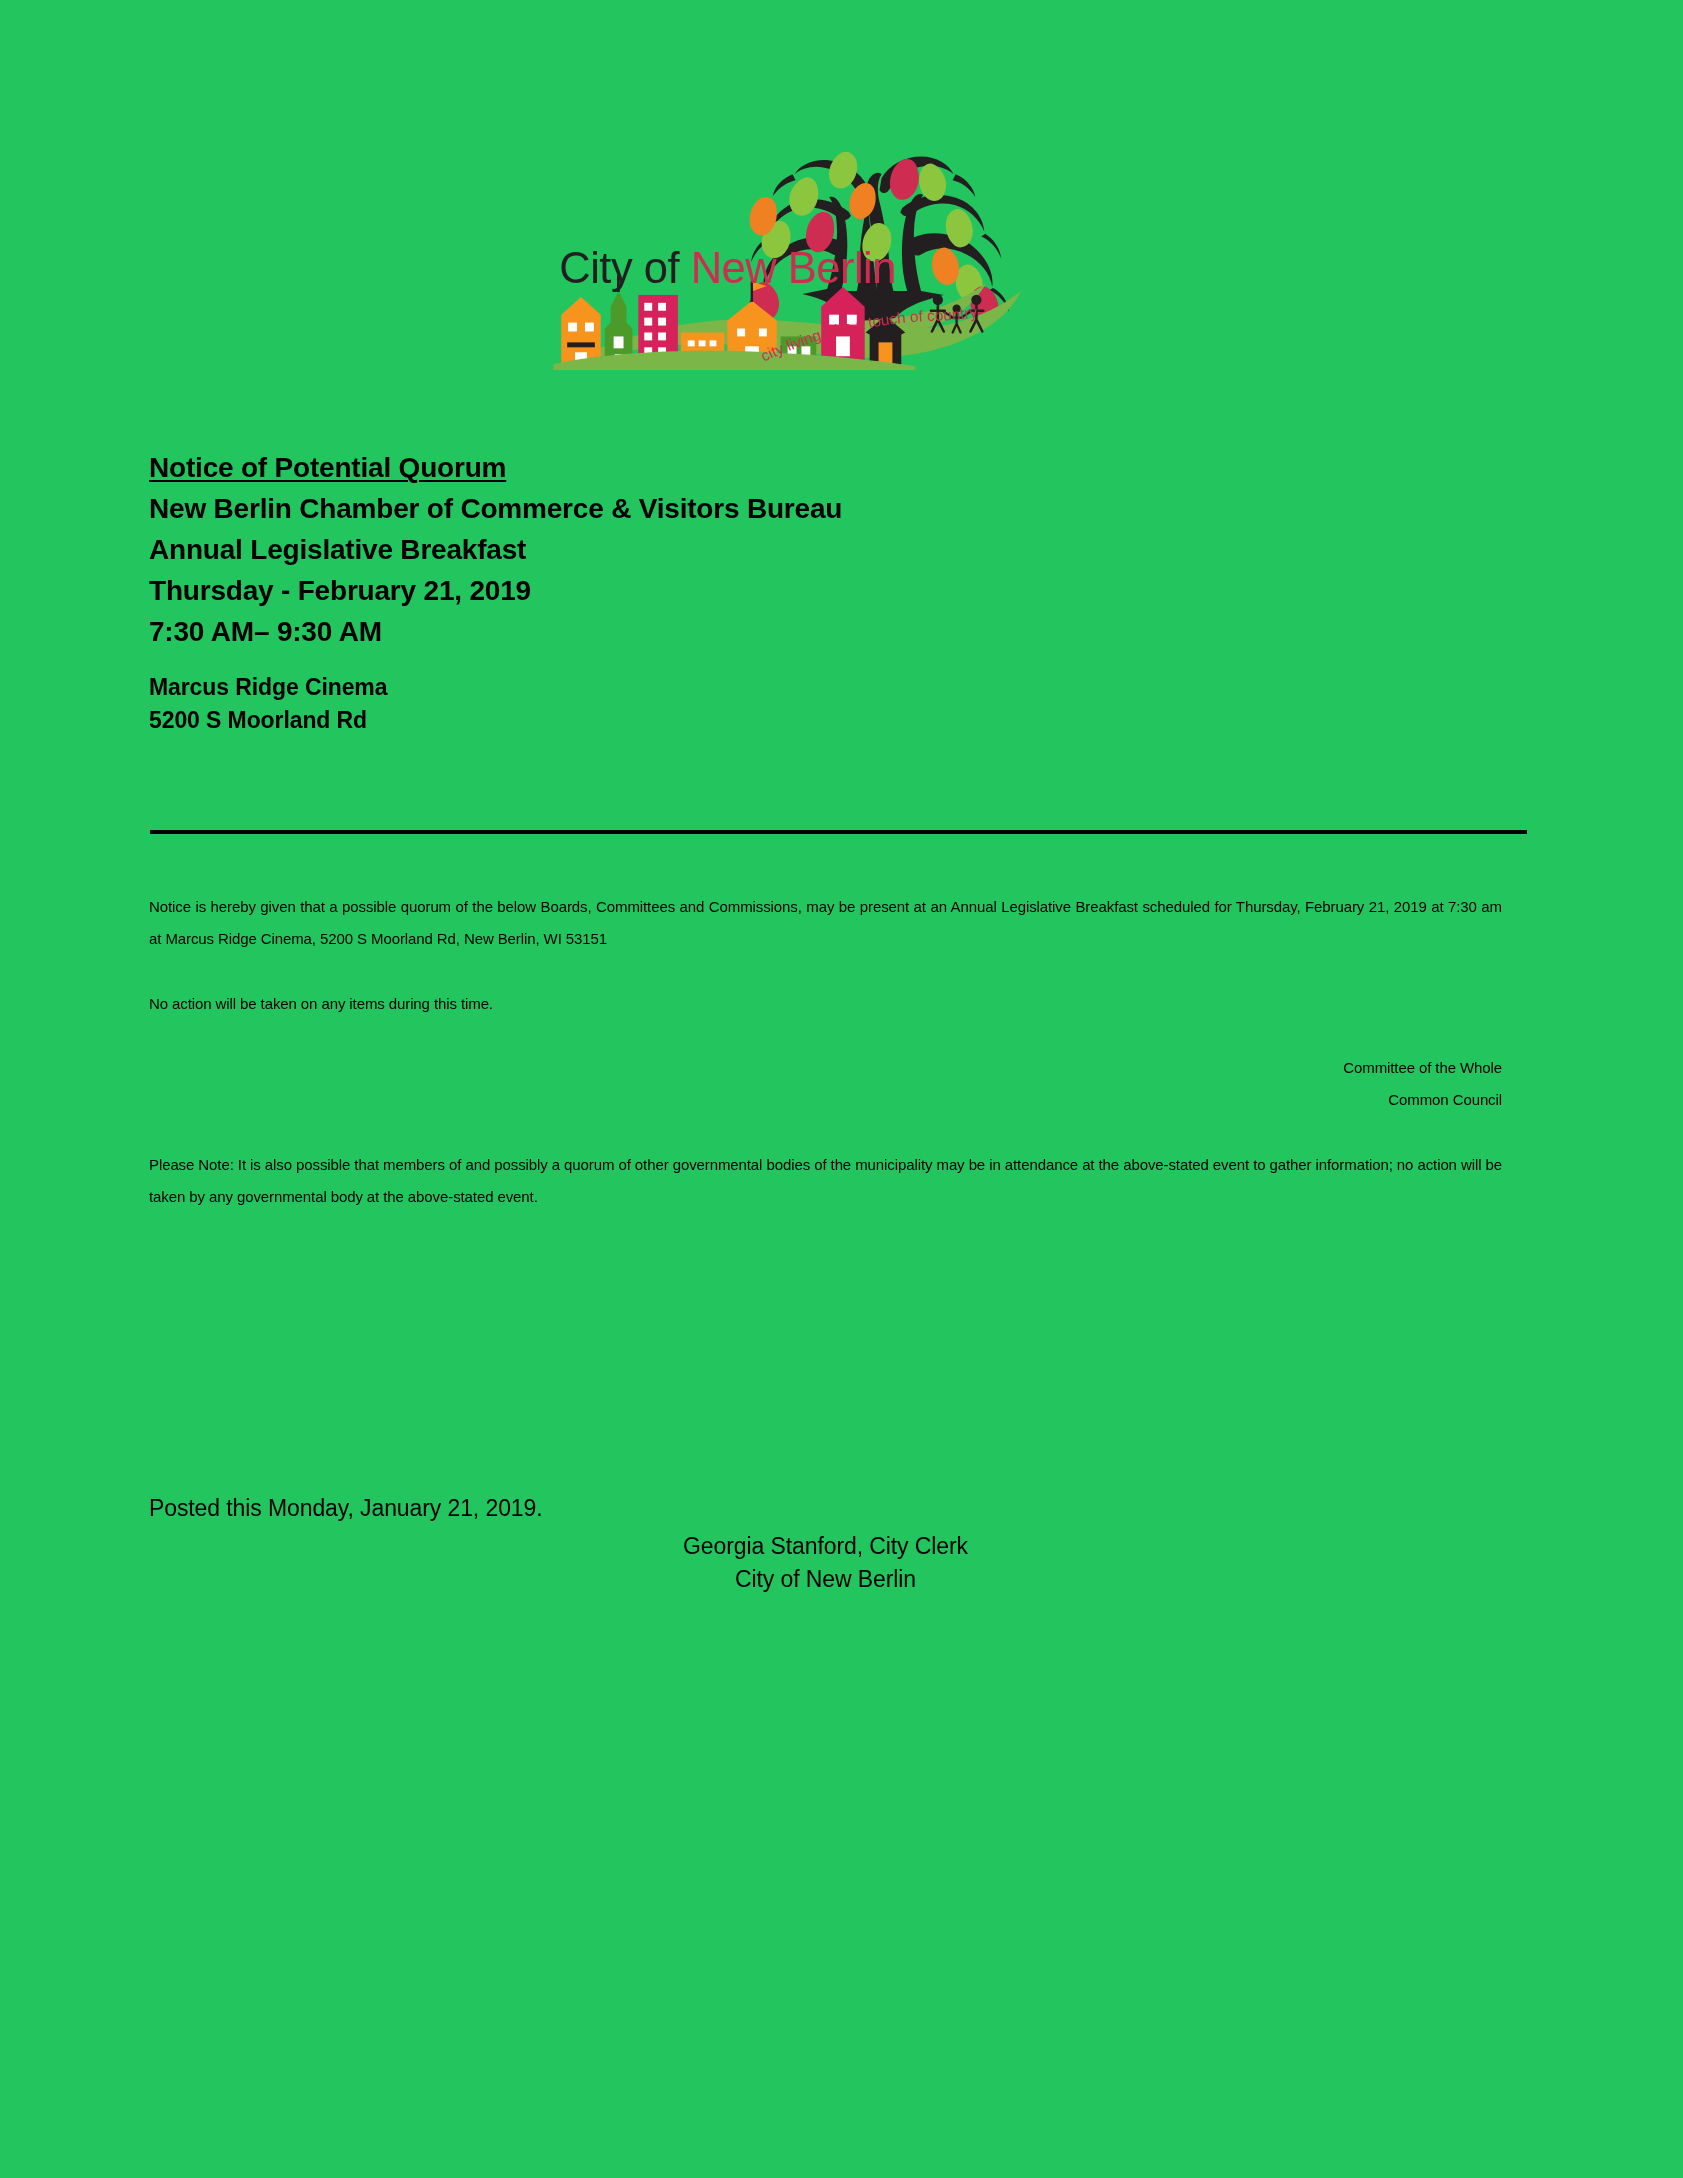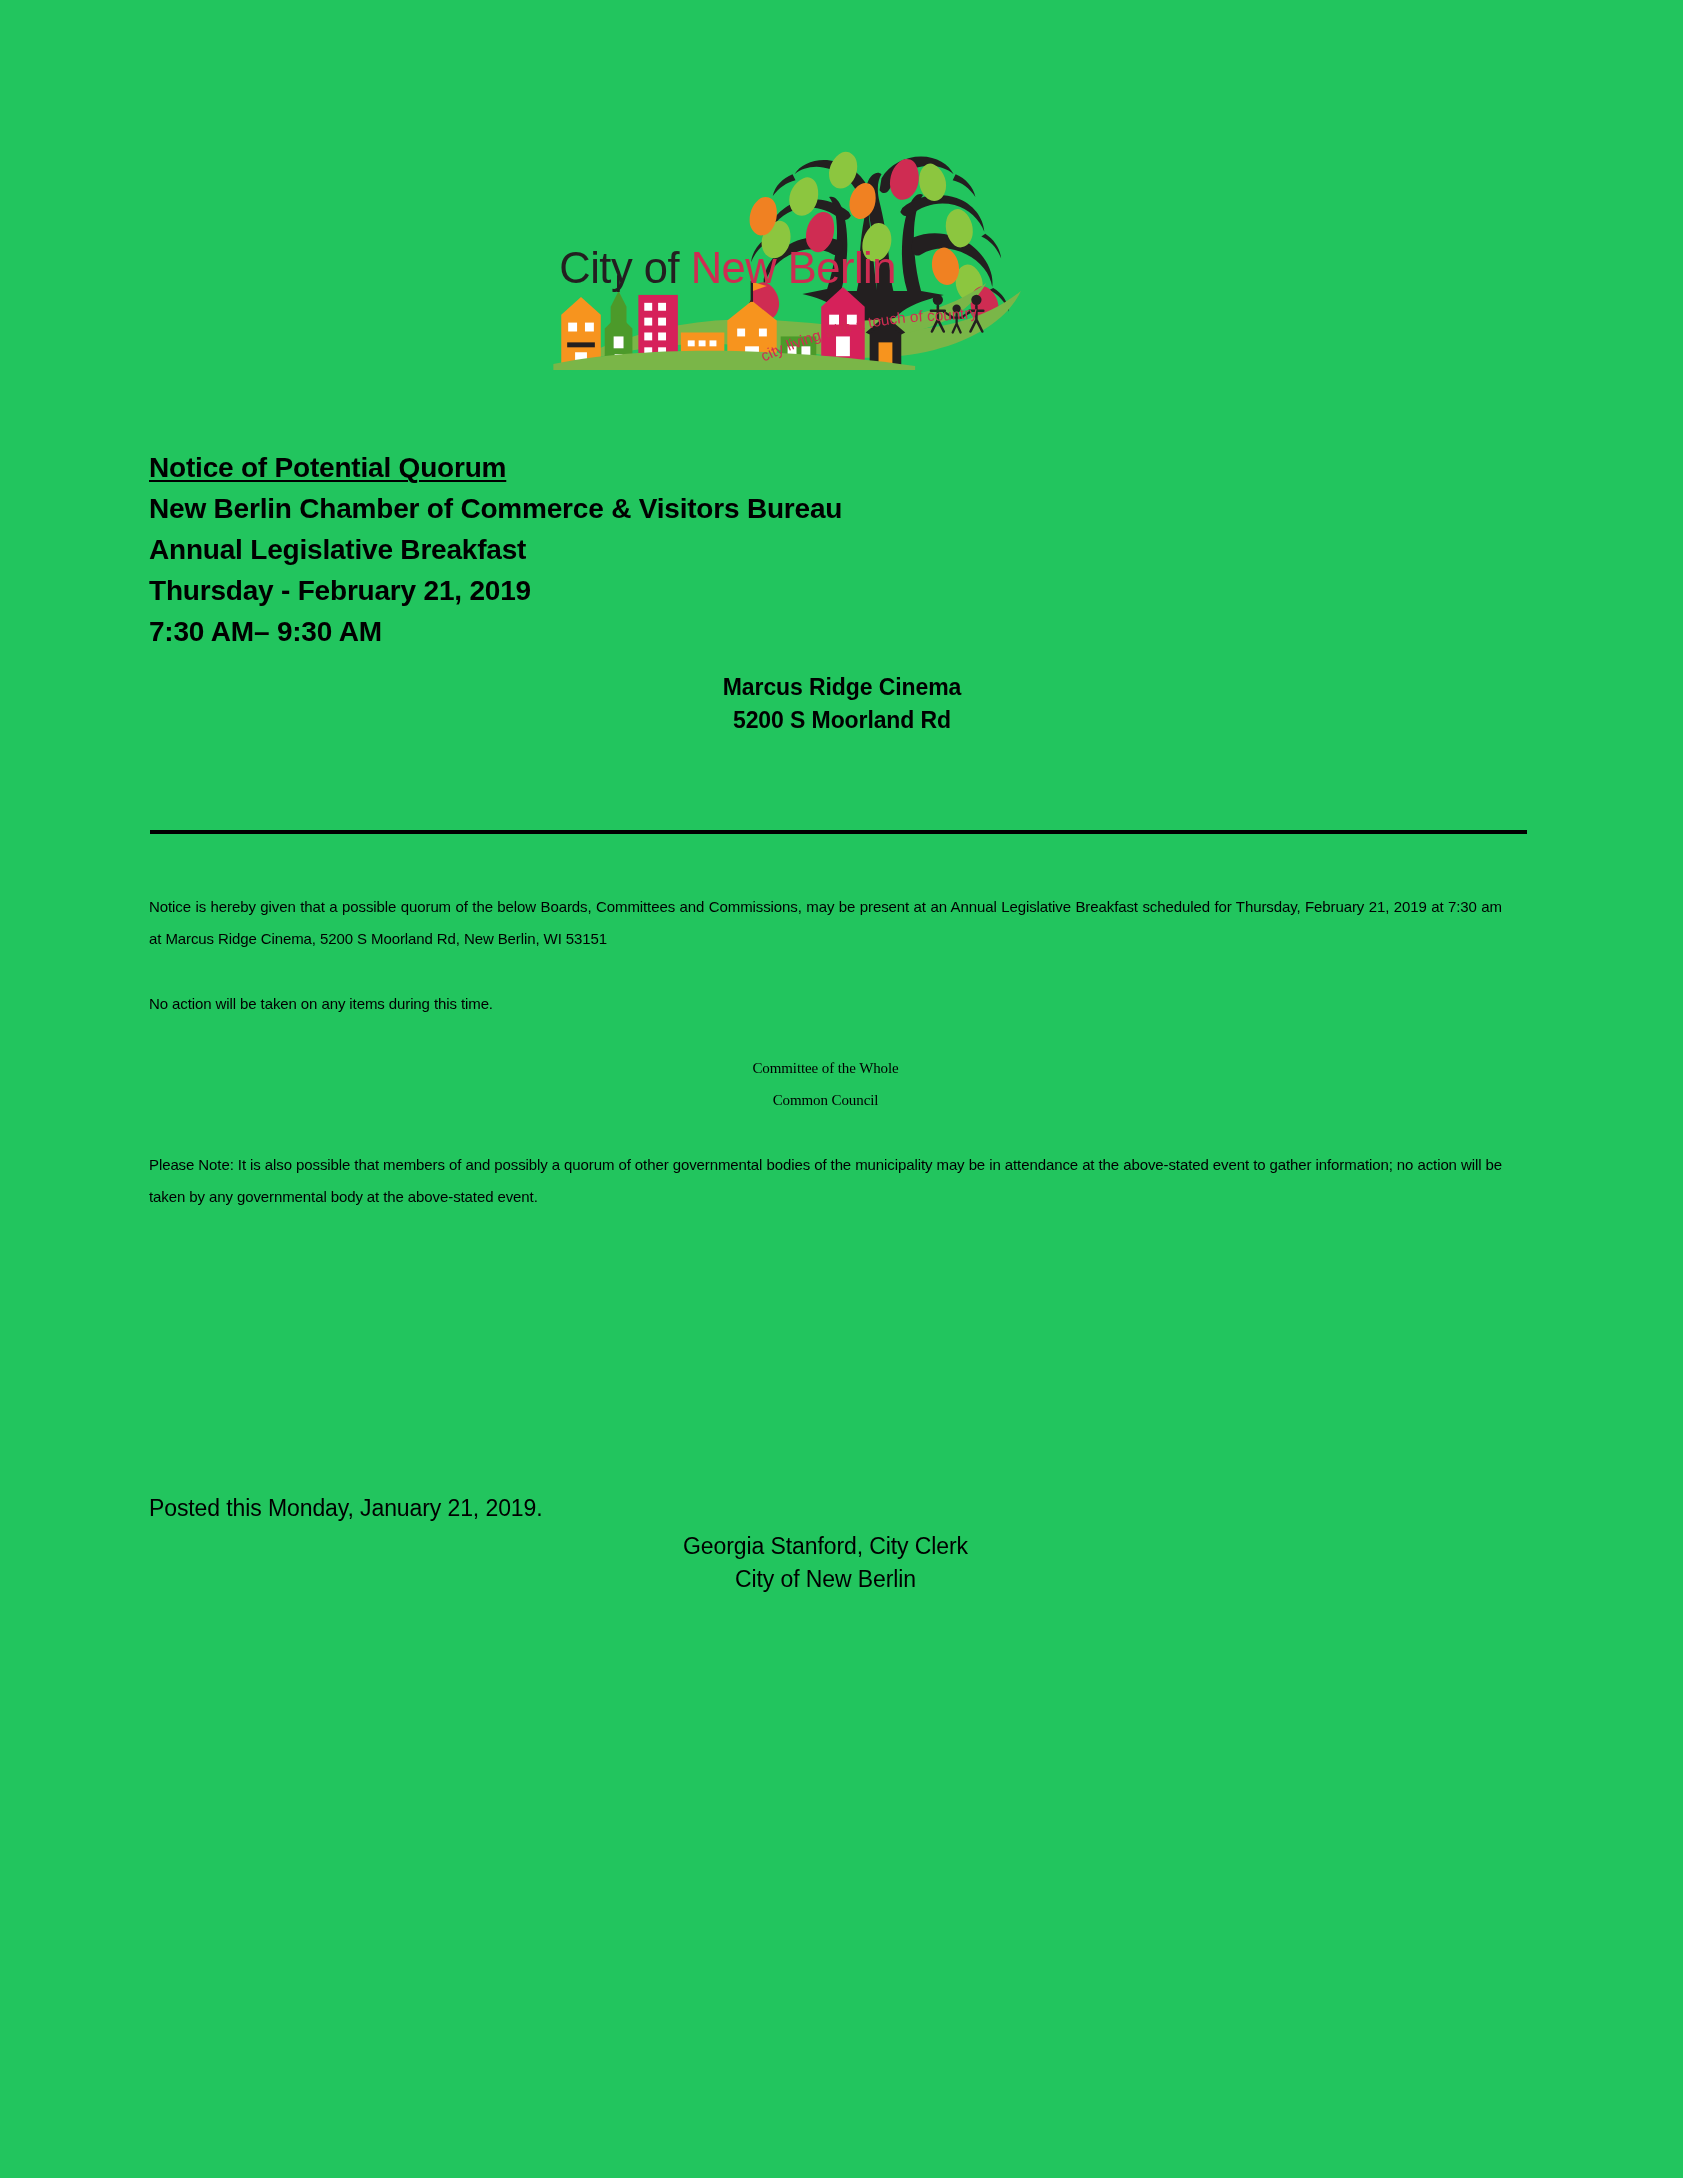--- a/index.html
+++ b/index.html
@@ -51,21 +51,21 @@
     text-underline-offset: 3px;
     text-decoration-thickness: 2px;
   }
 
   
   .venue-block {
     position: absolute;
     left: 149px;
     top: 671px;
     width: 1386px;
-    text-align: center;
+    text-align: left;
     font-weight: bold;
     font-size: 23px;
     line-height: 33px;
     letter-spacing: -0.1px;
   }
   .venue-line { white-space: nowrap; }
 
   
   .rule {
     position: absolute;
@@ -88,22 +88,21 @@
   }
   .para {
     margin: 0 0 0 0;
     text-align: justify;
     text-justify: inter-word;
   }
   .para.nojust { text-align: left; }
   .gap-sm { height: 32px; }
   .gap-md { height: 33px; }
   .centered-group {
-    text-align: center;
-    font-family: Liberation Serif, serif;
+    text-align: right;
   }
   .centered-group .cline { white-space: nowrap; }
 
   .posted-block {
     position: absolute;
     left: 149px;
     top: 1492px;
     width: 1353px;
     font-size: 23px;
     line-height: 32px;

